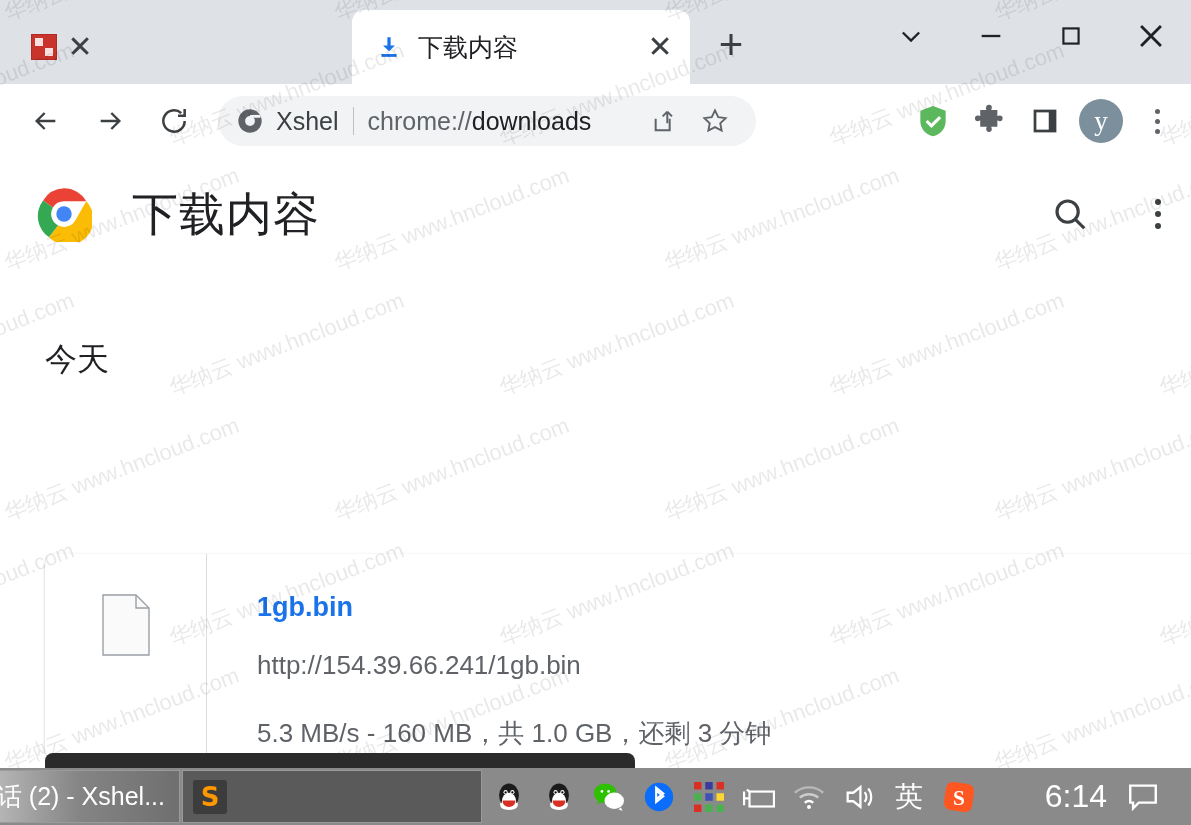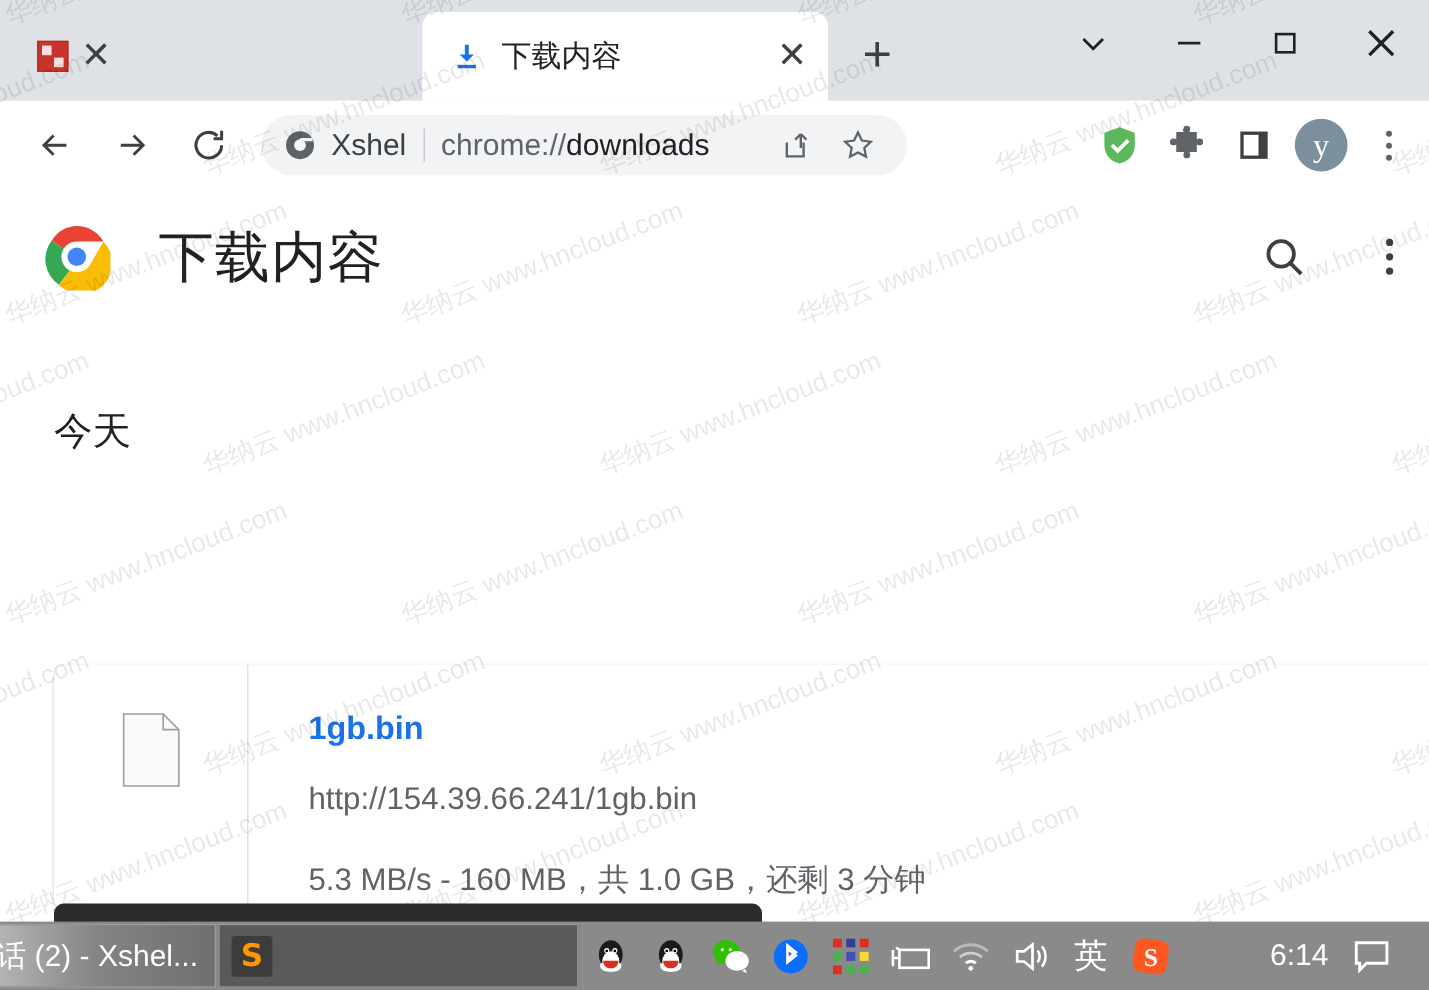--- a/index.html
+++ b/index.html
@@ -236,21 +236,21 @@
     display:flex; align-items:center; gap:0;
   }
   .tray-ic{
     width:50px;height:57px;
     display:flex;align-items:center;justify-content:center;
     color:#fff;
   }
   .tray-clock{
     position:absolute; right:84px; top:0; height:57px;
     display:flex; align-items:center;
-    color:#fff; font-size:25px;
+    color:#fff; font-size:32px;
   }
   .tray-notify{
     position:absolute; right:18px; top:0; height:57px; width:60px;
     display:flex;align-items:center;justify-content:center;
   }
 </style>
 </head>
 <body>
 
 <div id="root">

